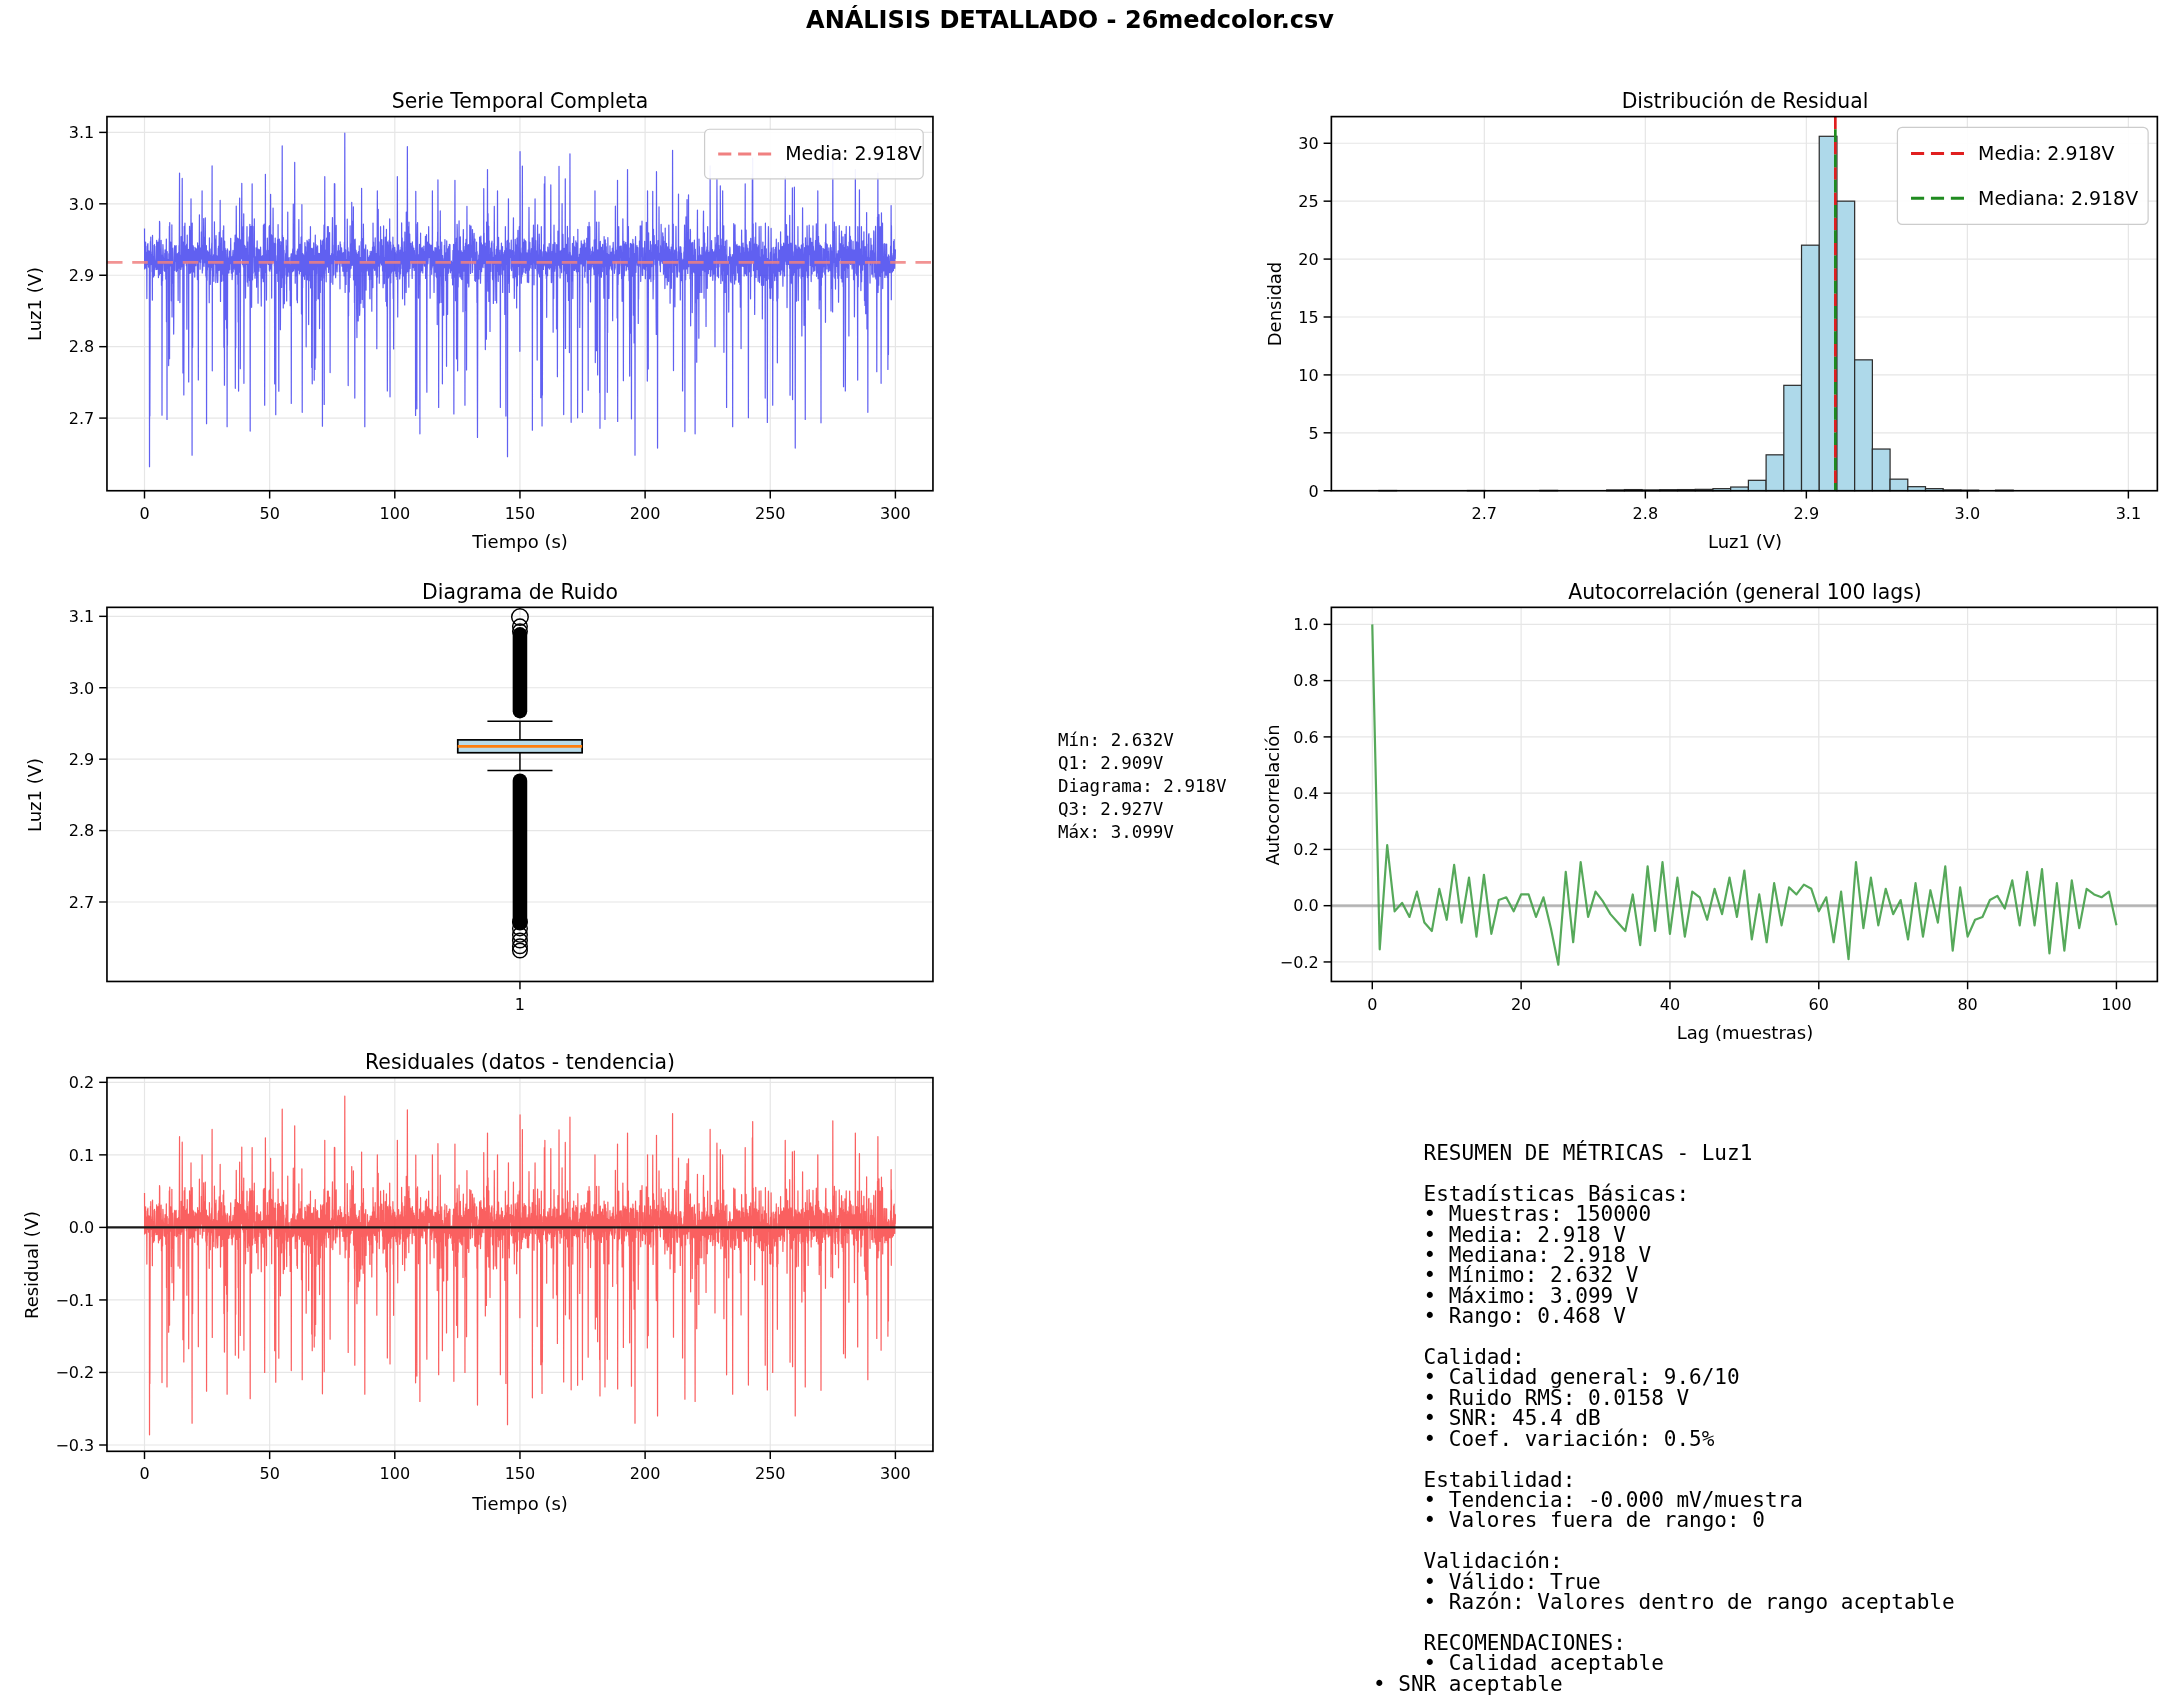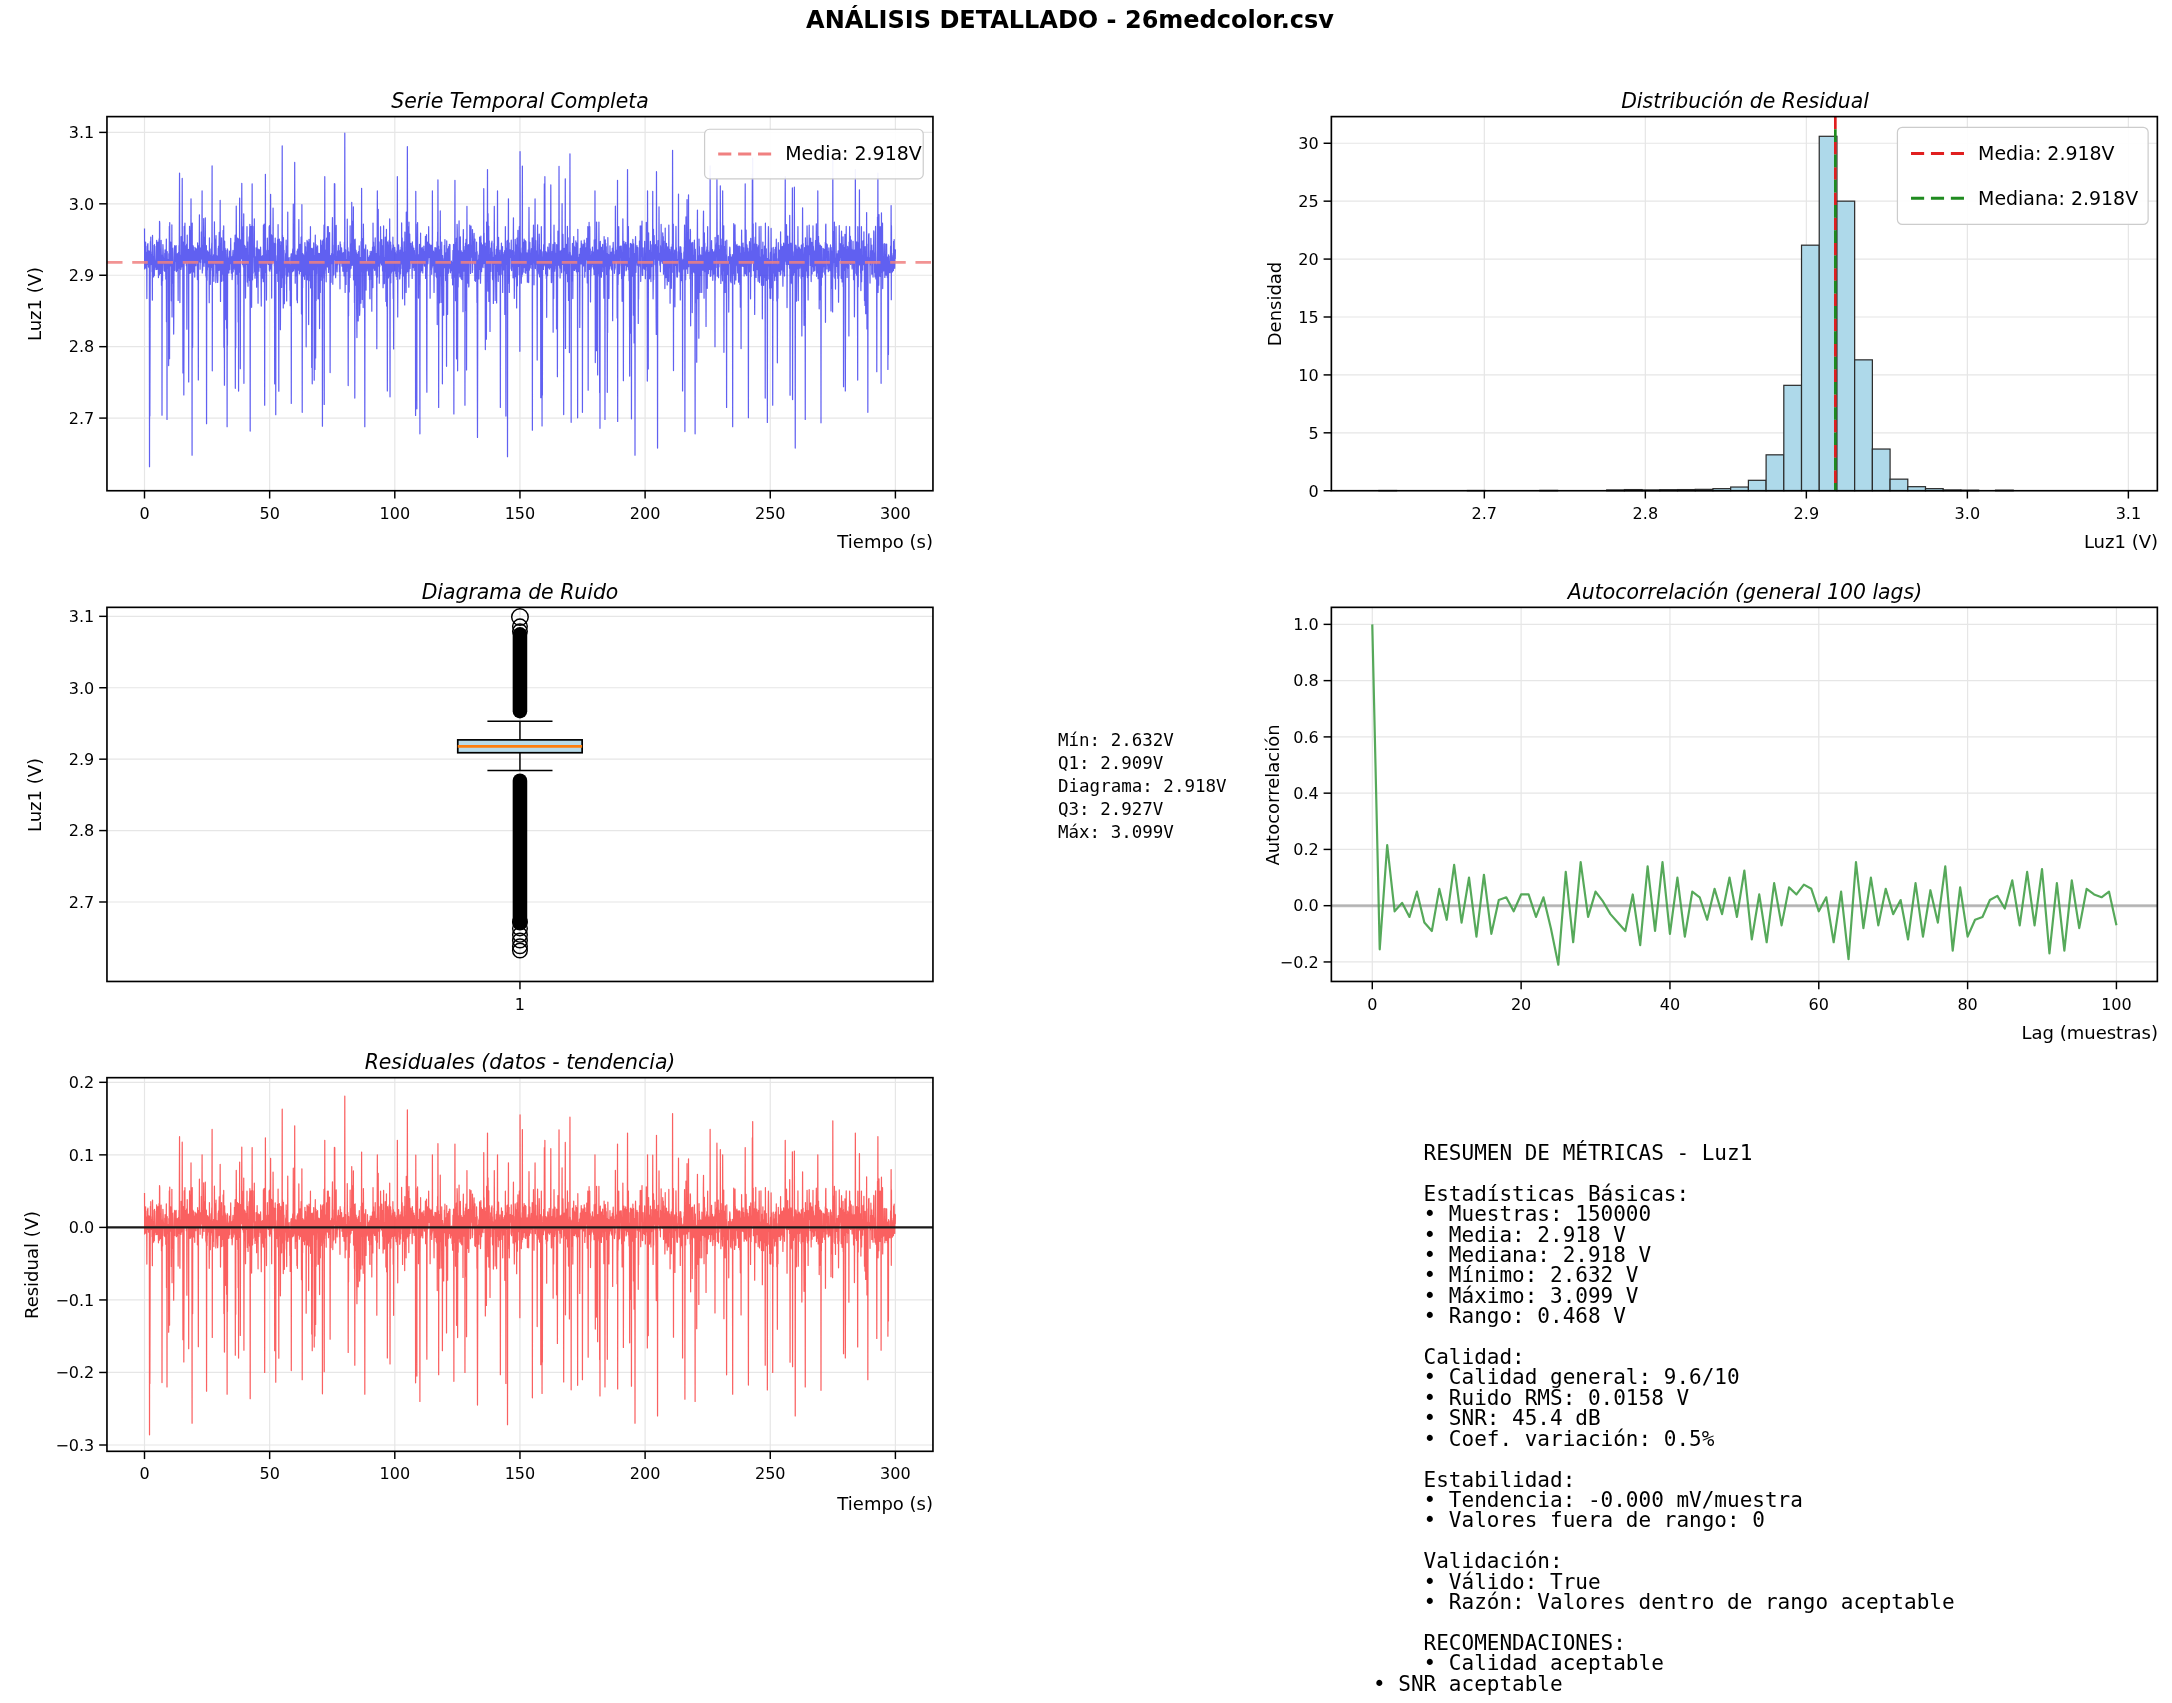--- a/index.html
+++ b/index.html
@@ -1,20 +1,20 @@
 <!DOCTYPE html>
 <html style="font-size:7.8px"><head>
 <meta charset="utf-8">
 <style>
   html,body{margin:0;padding:0;background:#ffffff;}
   body{width:2172px;height:1703px;position:relative;font-family:"DejaVu Sans",sans-serif;color:#000;overflow:hidden;}
   .abs{position:absolute;}
   .suptitle{left:0;top:4.9px;width:2140px;text-align:center;font-weight:bold;font-size:24px;line-height:31px;}
-  .ptitle{position:absolute;text-align:center;font-size:20.4px;font-style:italic;}
-  .xlabel{position:absolute;text-align:right;font-size:18px;}
+  .ptitle{position:absolute;text-align:center;font-size:20.4px;}
+  .xlabel{position:absolute;text-align:center;font-size:18px;}
   .ylabel{position:absolute;font-size:18px;white-space:nowrap;transform:translate(-50%,-50%) rotate(-90deg);}
   .mono{font-family:"DejaVu Sans Mono",monospace;margin:0;}
   .boxstats{position:absolute;left:1058px;top:729px;font-size:17.5px;line-height:23px;}
   .summary{position:absolute;left:1373px;top:1143px;font-size:21px;line-height:20.4px;}
   svg#plots{position:absolute;left:0;top:0;}
 </style>
 </head>
 <body>
 
 <div class="abs suptitle">

